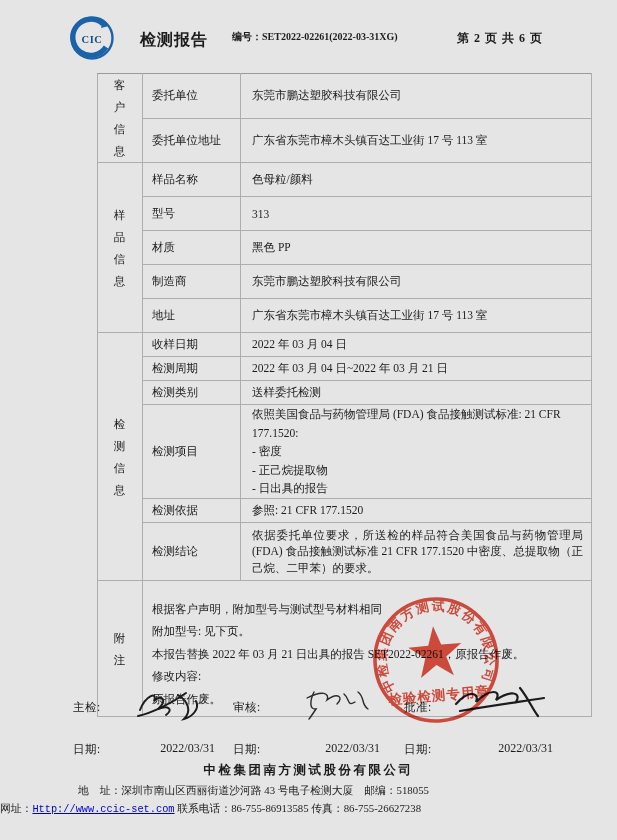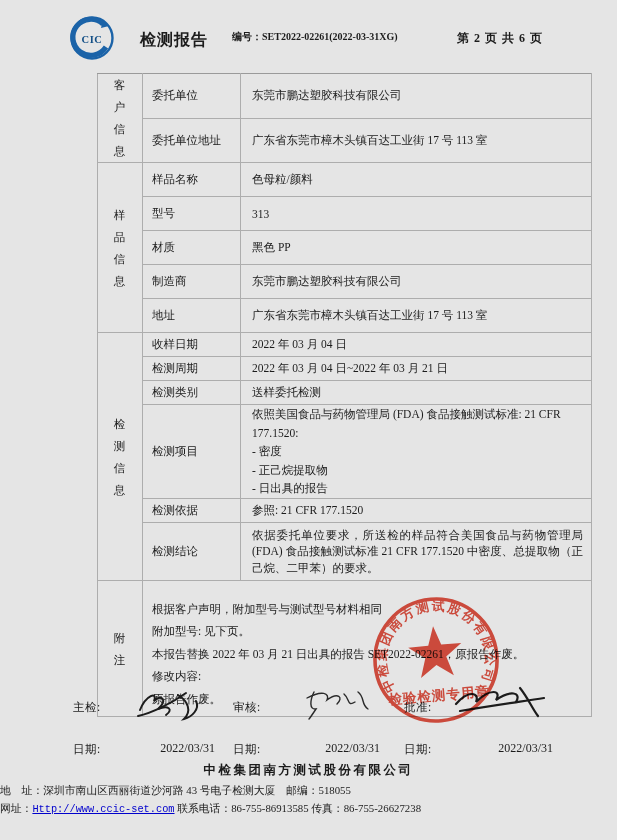--- a/index.html
+++ b/index.html
@@ -38,21 +38,21 @@
   .sig-date  { position:absolute; font-size:12px; width:80px; text-align:right; }
   .sig-img   { position:absolute; }
 
   
   .stamp { position:absolute; left:360px; top:584px; width:152px; height:152px;
            opacity:0.88; mix-blend-mode:multiply; pointer-events:none; }
 
   
   .ft-company { position:absolute; left:0; top:762px; width:617px; text-align:center;
                 font-size:12.5px; font-weight:bold; letter-spacing:2.5px; }
-  .ft-line2 { position:absolute; left:0; top:784px; width:507px; font-size:10.8px; }
+  .ft-line2 { position:absolute; left:0; top:784px; width:507px; text-align:center; font-size:10.8px; }
   .ft-line3 { position:absolute; left:0; top:802px; width:617px; text-align:left; font-size:10.8px; }
   .ft-link { text-decoration:underline; font-family:"Liberation Mono","DejaVu Sans Mono",monospace; font-size:10.3px; }
 </style>
 </head>
 <body>
 
 <div class="page">
 
   <svg class="hdr-logo" viewBox="0 0 60 48">
     <circle cx="30" cy="24" r="20.5" fill="none" stroke="#1b63a8" stroke-width="2.4"></circle>

